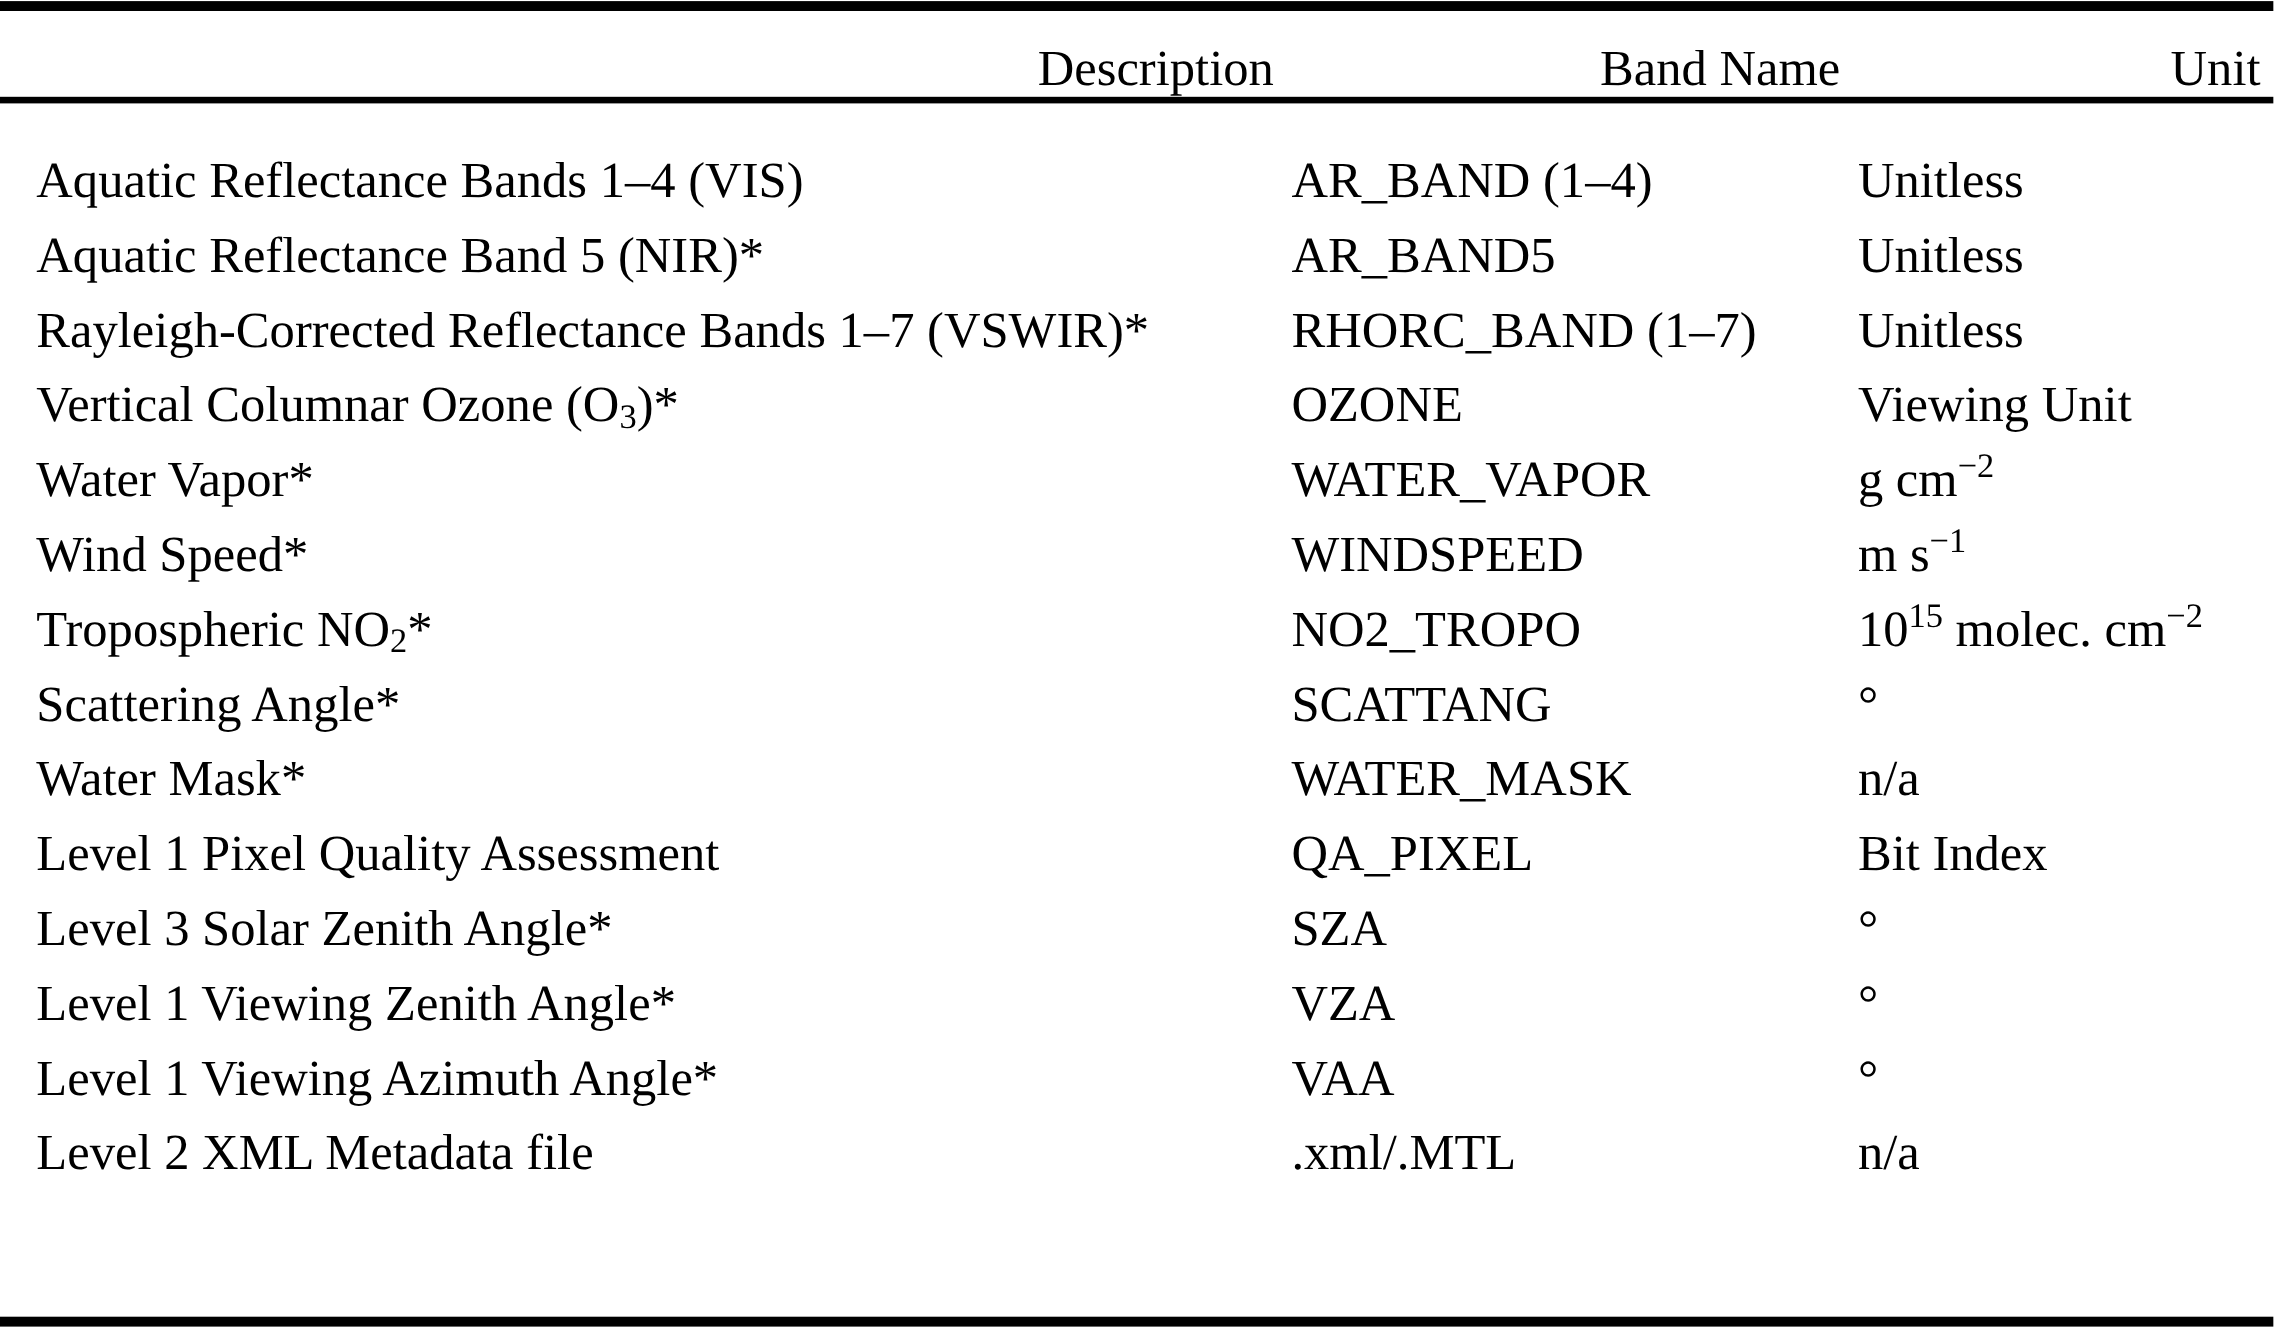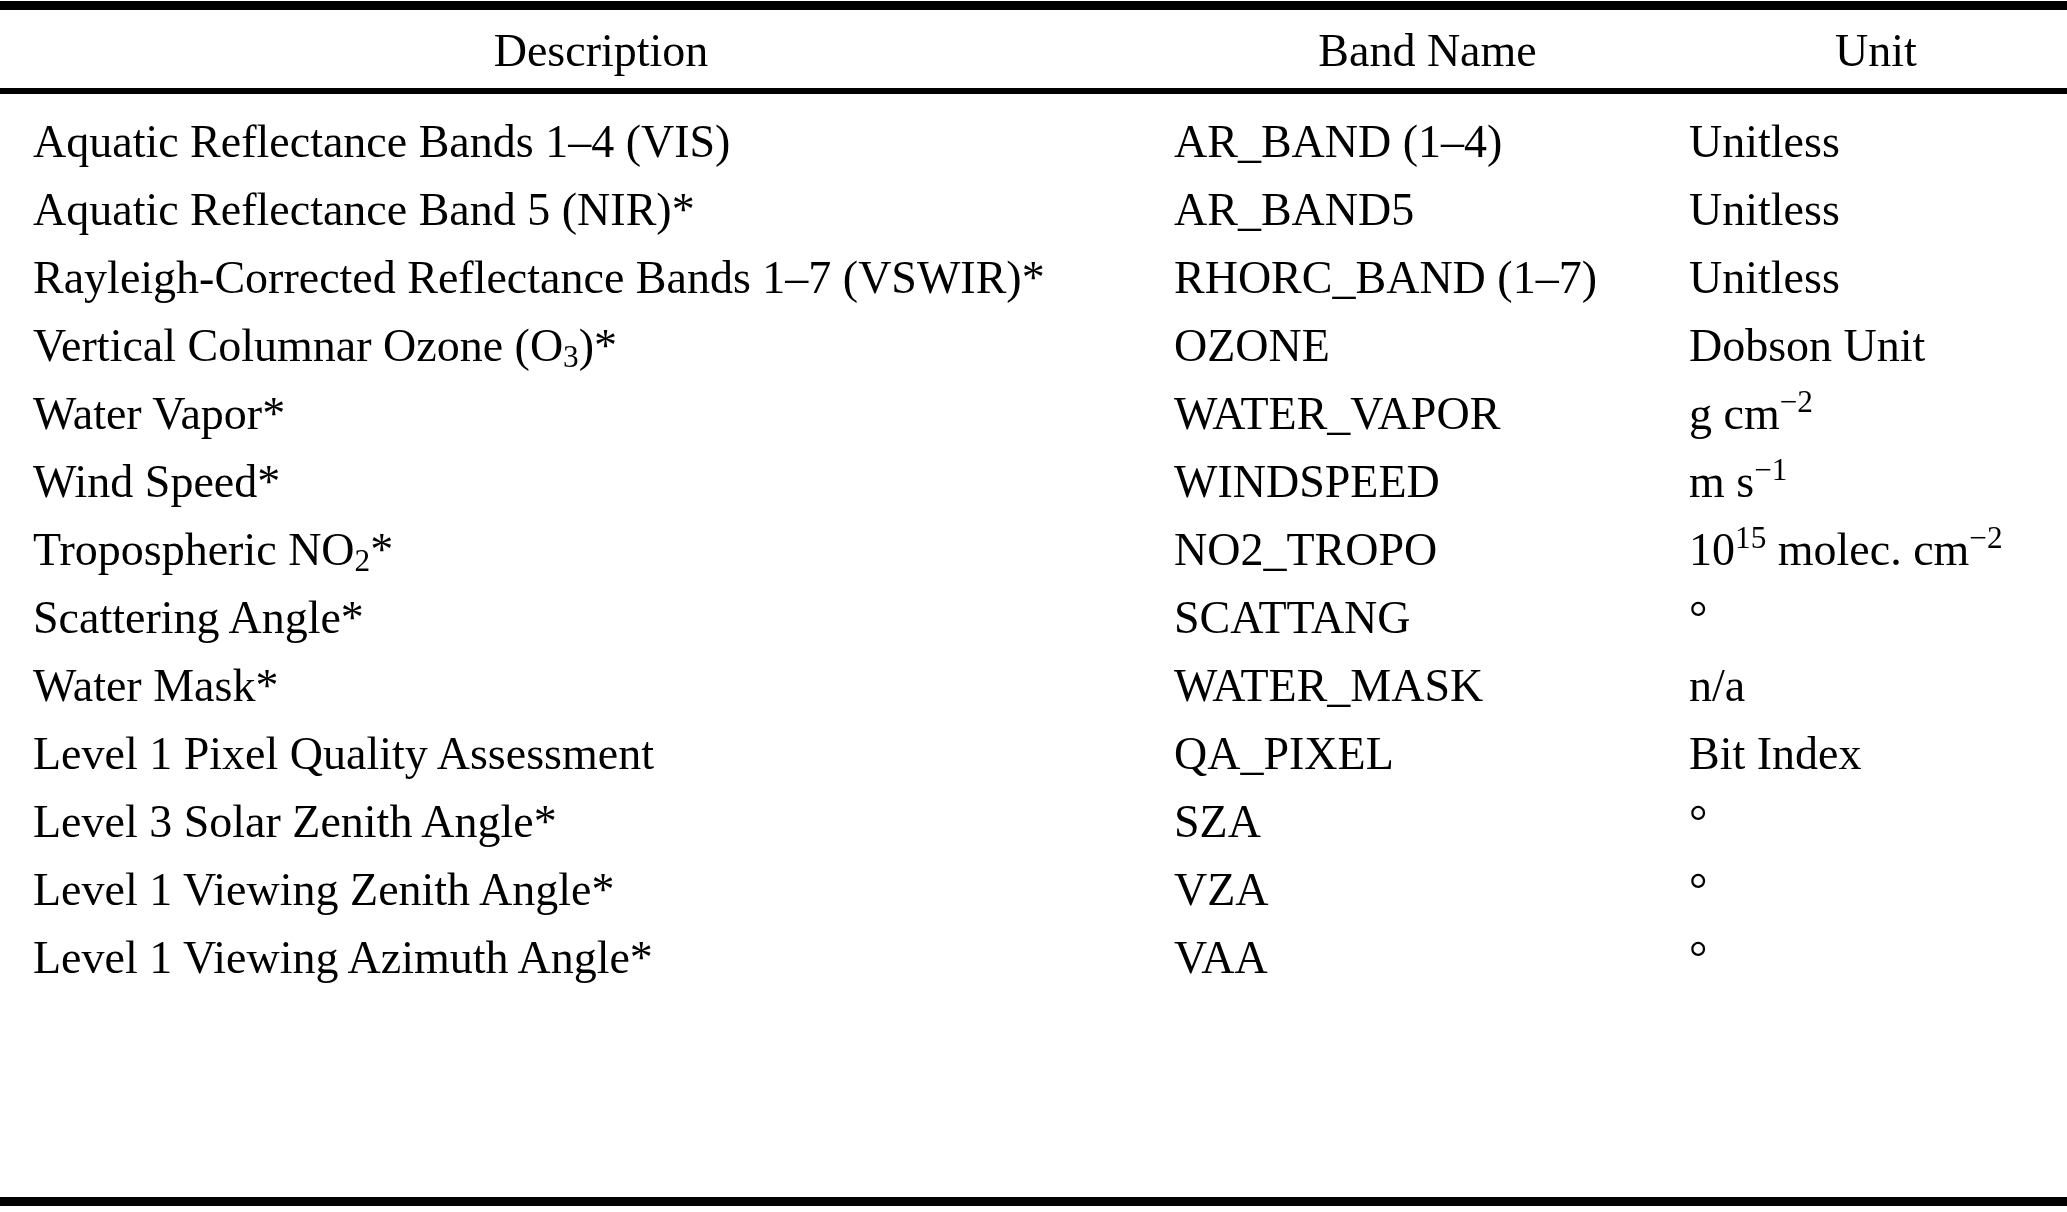--- a/index.html
+++ b/index.html
@@ -35,23 +35,23 @@
     border-collapse: collapse;
     table-layout: fixed;
   }
   col.c-desc { width: 1170px; }
   col.c-band { width: 515px;  }
   col.c-unit { width: 382px;  }
 
   thead th {
     height: 78px;
     font-weight: normal;
-    text-align: center;
+    text-align: right;
     vertical-align: middle;
-    padding: 1px;
+    padding: 12px;
     margin-left: 26px;
   }
   thead th:first-child,
   tbody td:first-child {
     padding-left: 33px;
   }
   tbody td {
     height: 60px;
     line-height: 60px;
     padding: 4px;
@@ -105,21 +105,21 @@
       <td>Unitless</td>
     </tr>
         <tr>
       <td>Rayleigh-Corrected Reflectance Bands 1–7 (VSWIR)*</td>
       <td>RHORC_BAND (1–7)</td>
       <td>Unitless</td>
     </tr>
         <tr>
       <td>Vertical Columnar Ozone (O<sub>3</sub>)*</td>
       <td>OZONE</td>
-      <td>Dobson Unit</td>
+      <td>Viewing Unit</td>
     </tr>
         <tr>
       <td>Water Vapor*</td>
       <td>WATER_VAPOR</td>
       <td>g cm<sup>−2</sup></td>
     </tr>
         <tr>
       <td>Wind Speed*</td>
       <td>WINDSPEED</td>
       <td>m s<sup>−1</sup></td>
@@ -152,16 +152,21 @@
         <tr>
       <td>Level 1 Viewing Zenith Angle*</td>
       <td>VZA</td>
       <td>°</td>
     </tr>
         <tr>
       <td>Level 1 Viewing Azimuth Angle*</td>
       <td>VAA</td>
       <td>°</td>
     </tr>
+        <tr>
+      <td>Level 2 XML Metadata file</td>
+      <td>.xml/.MTL</td>
+      <td>n/a</td>
+    </tr>
       </tbody>
   </table>
 
 </div>
 
 </body></html>

